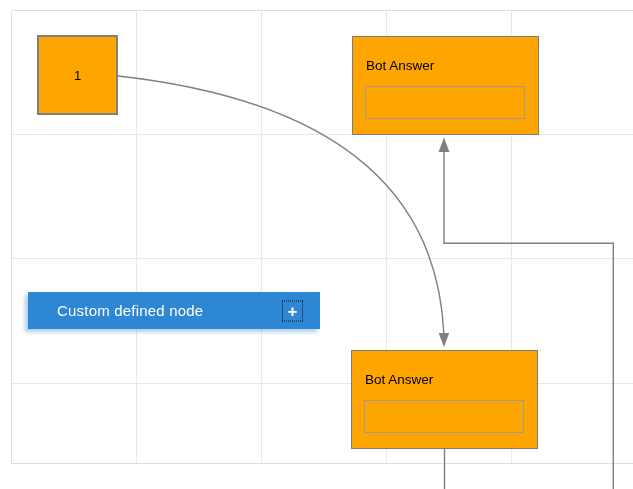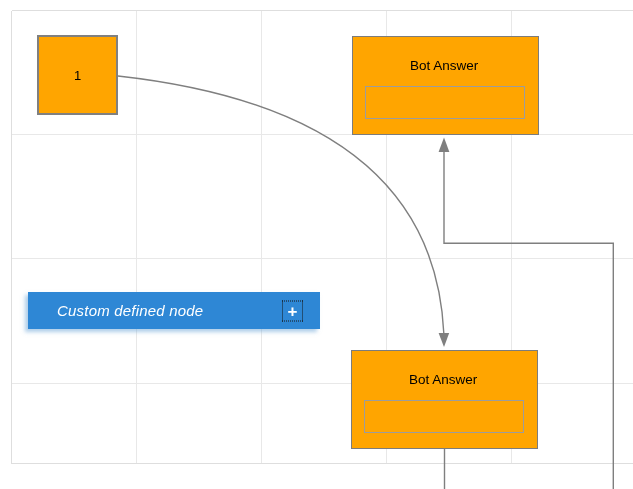--- a/index.html
+++ b/index.html
@@ -45,21 +45,20 @@
     background: #ffa500;
     border: 1.5px solid #7c7c7c;
     cursor: move;
   }
   .bot-node .bot-title {
     position: absolute;
     left: 13px; top: 21px;
     font-size: 13.5px;
     color: #000000;
     white-space: nowrap;
-    margin-left: 44px;
   }
   .bot-node .bot-input {
     position: absolute;
     left: 12px; top: 49px;
     width: 160px; height: 33px;
     background: transparent;
     border: 1px solid #9c9c9c;
     outline: none;
     font-size: 13px;
     color: #000;
@@ -77,21 +76,20 @@
     display: flex;
     align-items: center;
     cursor: move;
   }
   .custom-node .custom-label {
     margin-left: 29px;
     font-size: 15px;
     color: #ffffff;
     letter-spacing: 0.2px;
     white-space: nowrap;
-    font-style: italic;
   }
   .custom-node .plus-box {
     position: absolute;
     right: 17px;
     top: 50%;
     transform: translateY(-50%);
     width: 19px; height: 19px;
     border: 1px dotted #161616;
     display: flex;
     align-items: center;

